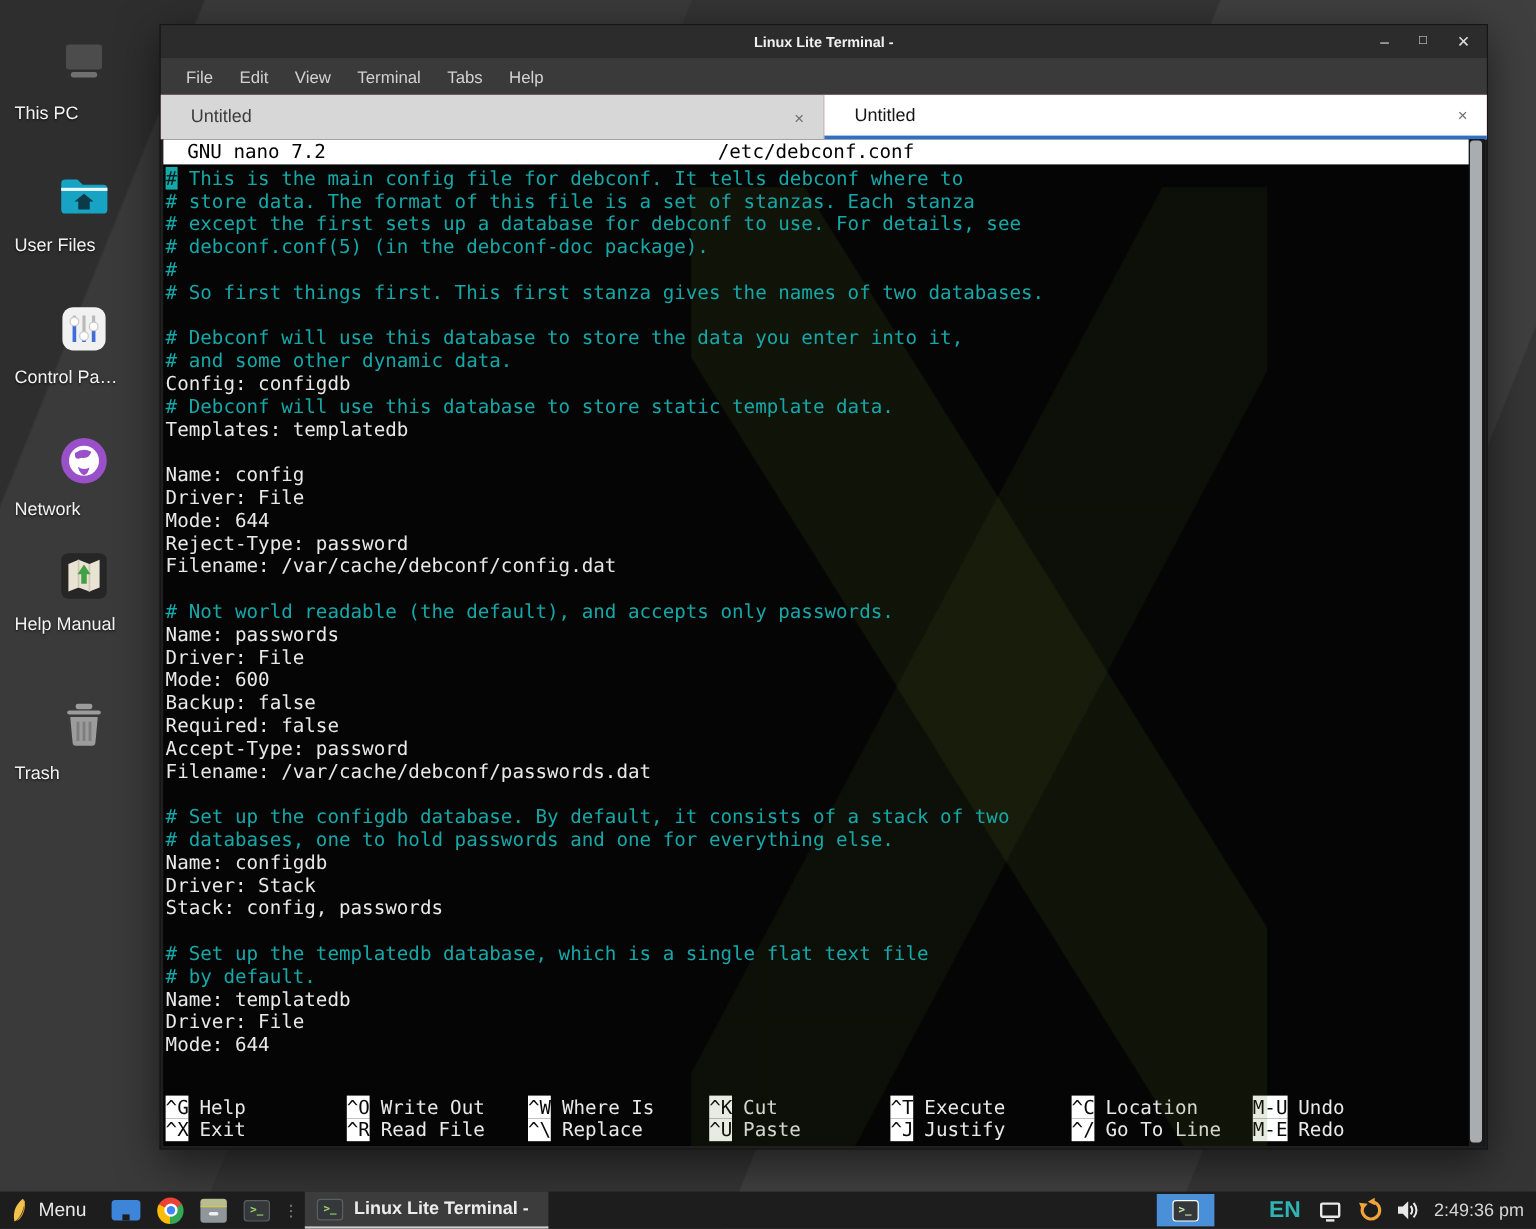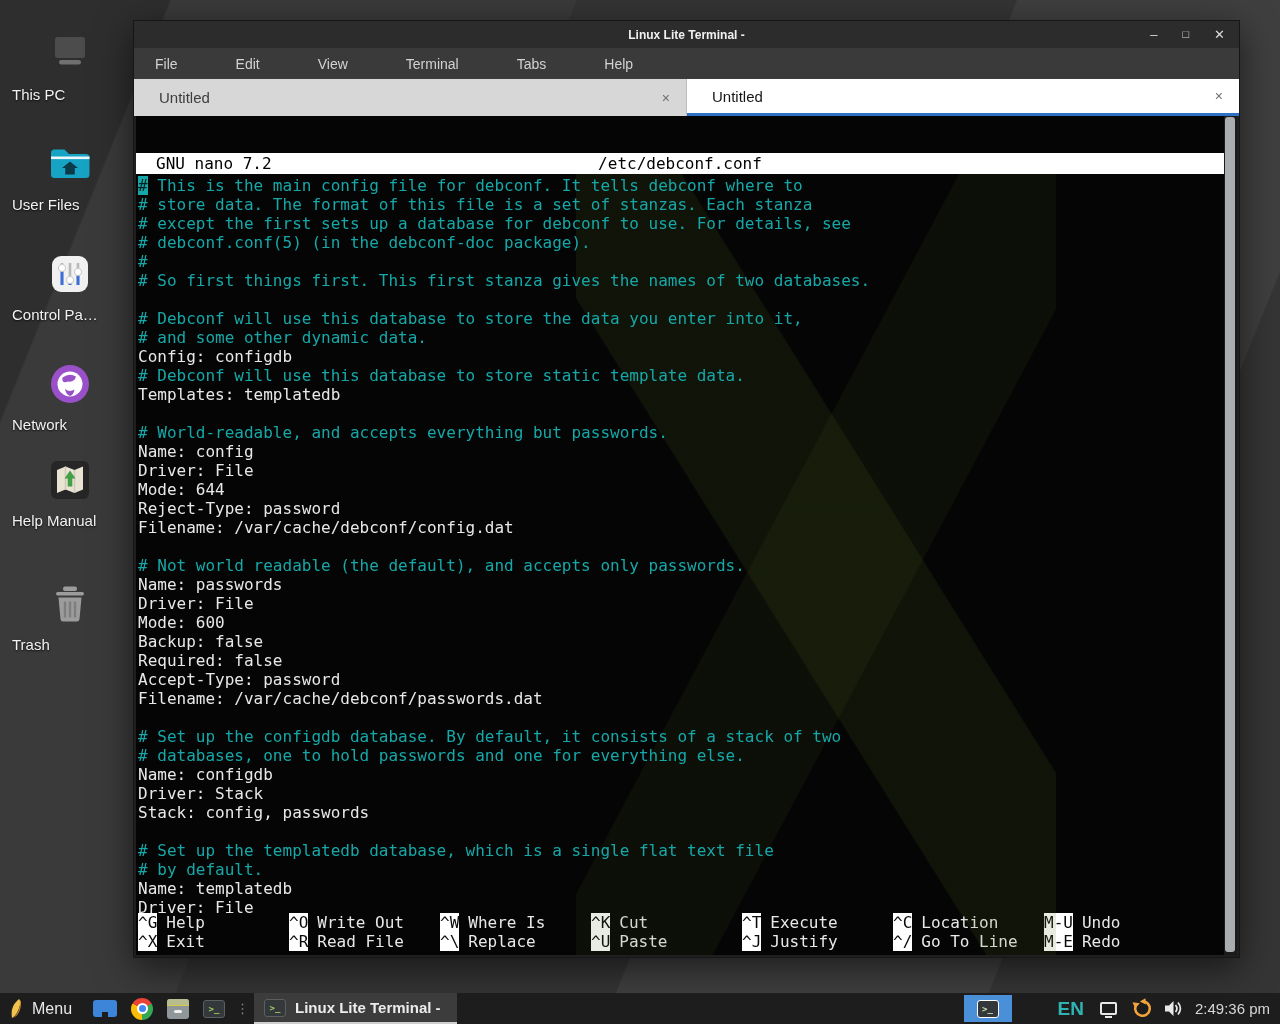--- a/index.html
+++ b/index.html
@@ -19,39 +19,39 @@
   .desk-item .lbl { color:#f2f2f2; font-size:15px; text-shadow:0 1px 2px rgba(0,0,0,.8); white-space:nowrap; }
 
   
   .window { position:absolute; left:133px; top:20px; width:1107px; height:938px;
     background:#1f1f1f; border:1px solid #161616; box-shadow:0 10px 34px rgba(0,0,0,.55); }
   .titlebar { height:27px; background:#2c2c2c; position:relative; display:flex; align-items:center; }
   .title { position:absolute; left:0; right:0; text-align:center; color:#f0f0f0; font-size:12px; font-weight:bold; }
   .controls { position:absolute; right:14px; display:flex; gap:25px; color:#dcdcdc; }
   .ctl { font-size:13px; line-height:13px; cursor:default; }
   .ctl.max { font-size:11px; }
-  .menubar { height:31px; background:#3a3a3a; display:flex; align-items:center; padding-left:10px;gap:36px; }
+  .menubar { height:31px; background:#3a3a3a; display:flex; align-items:center; padding-left:10px; }
   .menu-item { color:#d2d2d2; font-size:14px; padding:0 11px; cursor:default; }
   .tabbar { height:37px; display:flex; background:#ec4899;justify-content:space-between; }
   .tab { flex:1; display:flex; align-items:center; position:relative; padding:0 16px 0 25px; }
   .tab .tab-label { font-size:15px; }
   .tab .tab-close { margin-left:auto; font-size:14px; color:#6f6f6f; }
   .tab.inactive { background:#d7d7d7; color:#3d3d3d; border-right:1px solid #bdbdbd; }
   .tab.active { background:#ffffff; color:#161616; border-bottom:3px solid #2d71c4; }
 
   
   .term { position:absolute; left:2px; right:2px; top:95px; bottom:2px; background:#050505;
     font-family:"DejaVu Sans Mono", monospace; font-size:16px; line-height:19px; color:#e8e8e8;
     display:flex; flex-direction:column; padding-right:13px; overflow:hidden; }
   .logo-bleed { position:absolute; left:440px; top:40px; width:480px; height:860px; pointer-events:none;
     background:
       linear-gradient(58deg, rgba(0,0,0,0) 44%, rgba(86,108,30,.14) 44.2%, rgba(86,108,30,.14) 62%, rgba(0,0,0,0) 62.2%),
       linear-gradient(-62deg, rgba(0,0,0,0) 40%, rgba(70,92,26,.12) 40.2%, rgba(70,92,26,.12) 58%, rgba(0,0,0,0) 58.2%);
   }
-  .nano-header { background:#ffffff; color:#000; height:21px; line-height:21px; position:relative; flex:0 0 21px; margin-bottom:2px;margin-top:37px; }
+  .nano-header { background:#ffffff; color:#000; height:21px; line-height:21px; position:relative; flex:0 0 21px; margin-bottom:2px; }
   .nano-version { position:absolute; left:20px; }
   .nano-file { position:absolute; left:0; right:0; text-align:center; }
   .term-lines { flex:1 1 auto; padding-left:2px; overflow:hidden; position:relative; }
   .term-line { height:19px; white-space:pre; }
   .term-line.comment { color:#16a8a8; }
   .term-line .cursor { background:#16a8a8; color:#03221f; }
   .nano-footer { flex:0 0 42px; display:flex; padding:0 0 4px 2px; }
   .sc-col { width:151px; flex:0 0 auto; }
   .sc-col:last-child { width:auto; }
   .sc-row { height:19px; white-space:nowrap; }
@@ -192,21 +192,20 @@
         <div class="term-line comment"># debconf.conf(5) (in the debconf-doc package).</div>
         <div class="term-line comment">#</div>
         <div class="term-line comment"># So first things first. This first stanza gives the names of two databases.</div>
         <div class="term-line plain">&nbsp;</div>
         <div class="term-line comment"># Debconf will use this database to store the data you enter into it,</div>
         <div class="term-line comment"># and some other dynamic data.</div>
         <div class="term-line plain">Config: configdb</div>
         <div class="term-line comment"># Debconf will use this database to store static template data.</div>
         <div class="term-line plain">Templates: templatedb</div>
         <div class="term-line plain">&nbsp;</div>
-        <div class="term-line comment"># World-readable, and accepts everything but passwords.</div>
         <div class="term-line plain">Name: config</div>
         <div class="term-line plain">Driver: File</div>
         <div class="term-line plain">Mode: 644</div>
         <div class="term-line plain">Reject-Type: password</div>
         <div class="term-line plain">Filename: /var/cache/debconf/config.dat</div>
         <div class="term-line plain">&nbsp;</div>
         <div class="term-line comment"># Not world readable (the default), and accepts only passwords.</div>
         <div class="term-line plain">Name: passwords</div>
         <div class="term-line plain">Driver: File</div>
         <div class="term-line plain">Mode: 600</div>

